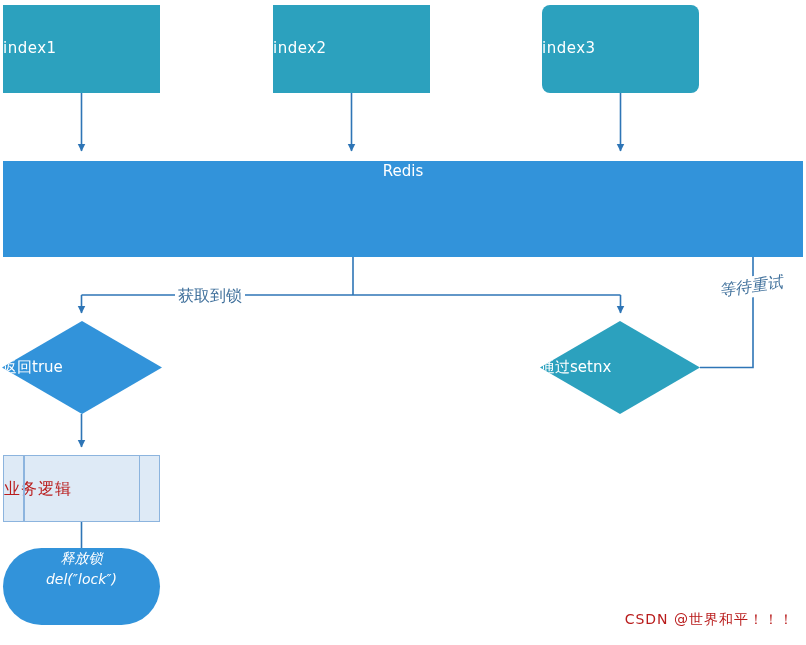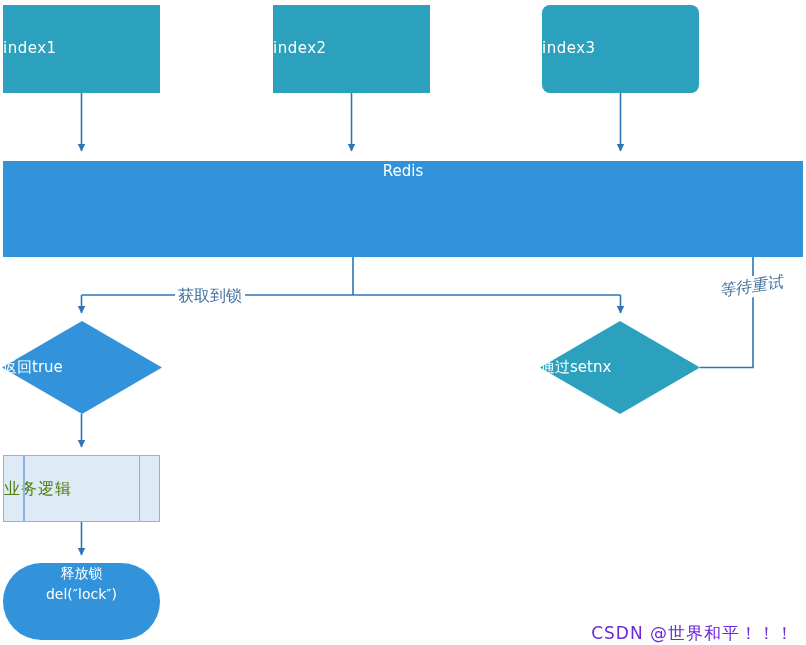--- a/index.html
+++ b/index.html
@@ -55,41 +55,42 @@
     font-size: 15px;
   }
   #diamond-true  { left: 2px;  background: #3293DA; }
   #diamond-false { left: 540px; background: #2CA1BE; }
 
   #node-business {
     left: 3px; top: 455px;
     width: 157px; height: 67px;
     background: #DEEAF6;
     border: 1.5px solid #8CB4DE;
-    color: #4d7c0f;
+    color: #b91c1c;
     font-size: 16px;
     letter-spacing: 1px;
   }
   .inner-line {
     position: absolute;
     top: 0; bottom: 0;
     width: 1.5px;
     background: #8CB4DE;
   }
   .inner-line.left  { left: 19px; }
   .inner-line.right { right: 19px; }
 
   #node-release {
-    left: 3px; top: 563px;
+    left: 3px; top: 548px;
     width: 157px; height: 77px;
     background: #3293DA;
     border-radius: 39px;
     flex-direction: column;
     font-size: 14px;
     line-height: 1.5;
+    font-style: italic;
   }
 
   .edge-label {
     position: absolute;
     transform: translate(-50%, -50%);
     background: #ffffff;
     color: #41719C;
     font-size: 16px;
     padding: 0 3px;
     white-space: nowrap;
@@ -98,24 +99,23 @@
   #label-not-acquired { left: 477px; top: 296px; }
   #label-retry {
     left: 751px; top: 287px;
     transform: translate(-50%, -50%) rotate(-8deg);
     font-style: italic;
   }
 
   .watermark {
     position: absolute;
     right: 12px; top: 611px;
-    color: #6d28d9;
-    font-size: 17px;
+    color: #b91c1c;
+    font-size: 14px;
     letter-spacing: 1px;
-    margin-top: 11px;
   }
 </style>
 </head>
 <body>
 
 <div class="canvas">
 
   <svg class="edges-svg" viewBox="0 0 806 645" xmlns="http://www.w3.org/2000/svg">
     <defs>
       <marker id="arrow" markerWidth="9" markerHeight="9" refX="7.5" refY="4" orient="auto" markerUnits="userSpaceOnUse">

